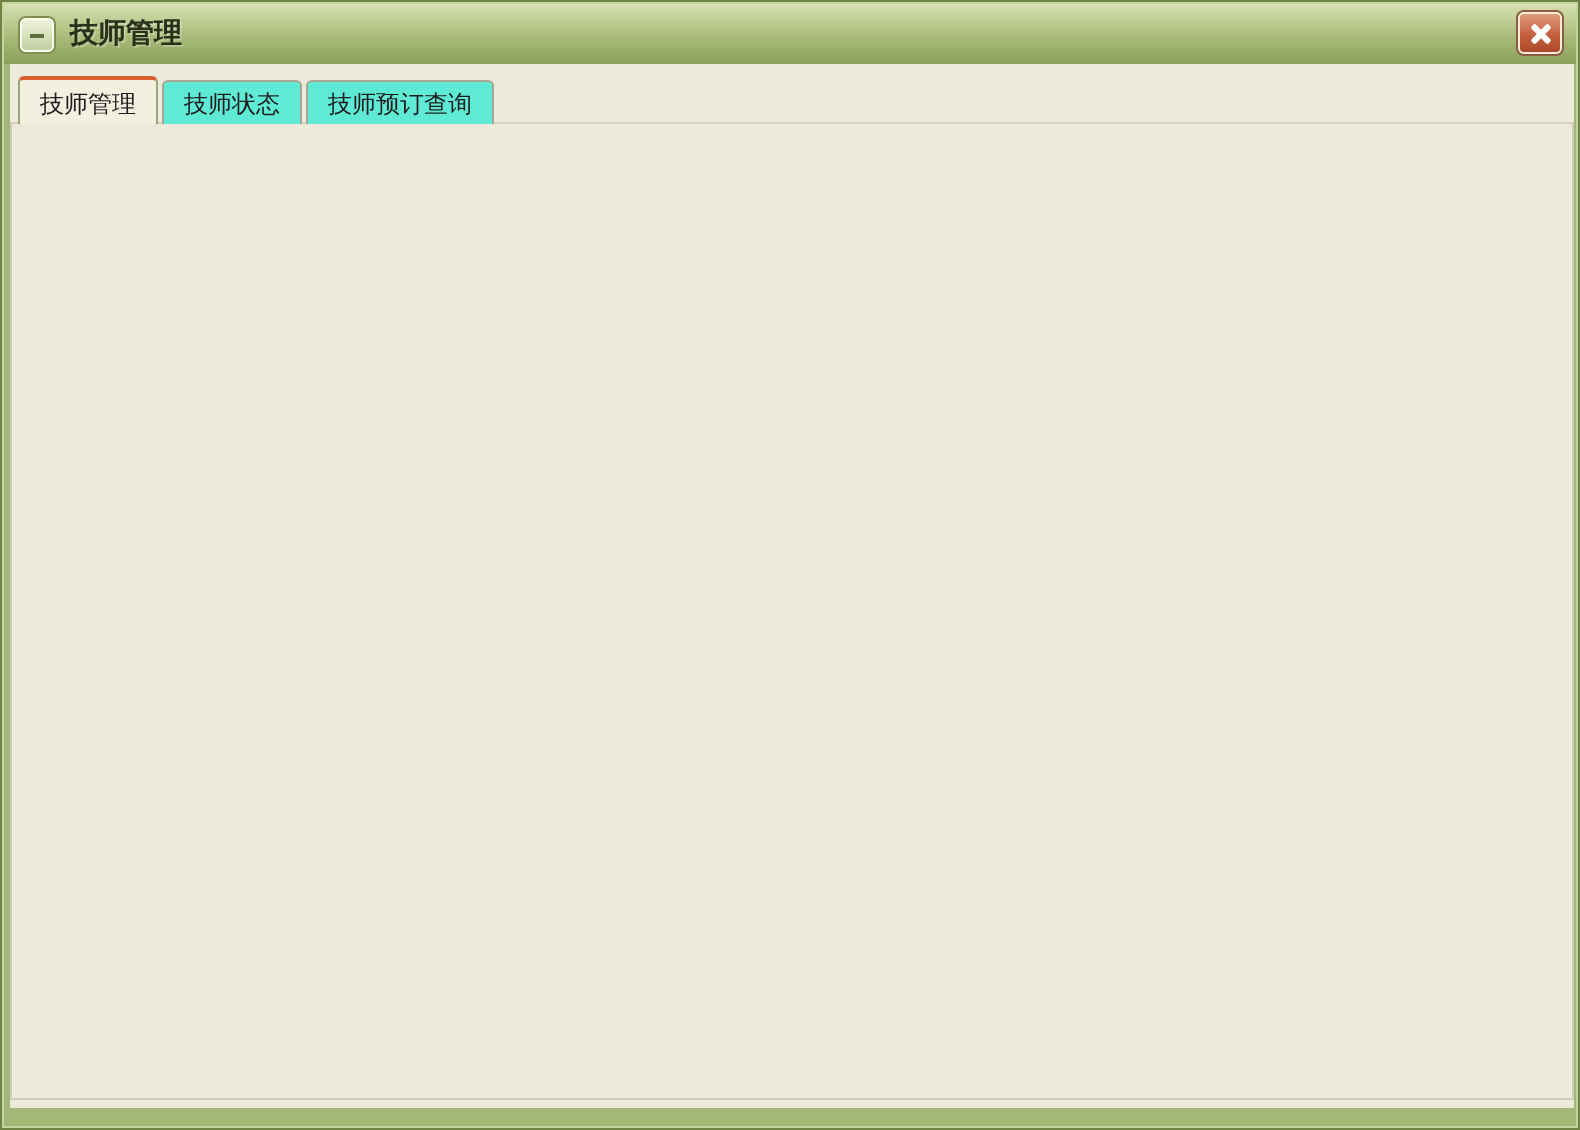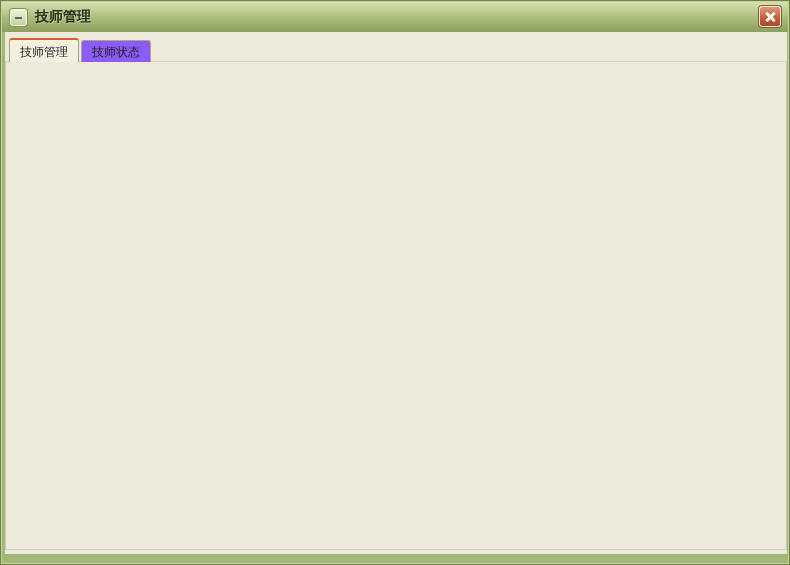--- a/index.html
+++ b/index.html
@@ -17,21 +17,21 @@
   .close-btn{position:absolute;right:7px;top:4px;width:22px;height:21px;border:1px solid #f2ecd8;border-radius:3px;
     background:linear-gradient(#e09a7d,#c35c3a 60%,#aa4a2b);box-shadow:0 0 0 1px #8e5a40;cursor:pointer;}
   .close-x{position:absolute;left:50%;top:50%;width:12px;height:12px;transform:translate(-50%,-50%);}
   .close-x i{position:absolute;left:5px;top:0;width:3px;height:12px;background:#fff;border-radius:1px;}
   .close-x i:first-child{transform:rotate(45deg);}
   .close-x i:last-child{transform:rotate(-45deg);}
   
   .client{position:absolute;left:4px;top:31px;width:782px;height:522px;background:#eeeadb;}
   
   .tabbar{position:absolute;left:8px;top:37px;height:24px;display:flex;gap:2px;z-index:3;}
-  .tab{height:22px;margin-top:2px;padding:3px 10px 0 10px;font-size:12px;color:#1d1d1d;background:#8b5cf6;
+  .tab{height:22px;margin-top:2px;padding:3px 10px 0 10px;font-size:12px;color:#1d1d1d;background:#5eead4;
     border:1px solid #a8a690;border-bottom:none;border-radius:3px 3px 0 0;cursor:pointer;}
   .tab.active{height:24px;margin-top:0;background:#f3f0e0;border:1px solid #98a878;border-bottom:none;
     border-top:2px solid #d85f32;padding-top:4px;}
   
   .panel{position:absolute;left:4px;top:60px;width:782px;height:489px;background:#eeeadb;
     border:1px solid #cfcbb6;border-top:1px solid #d8d4c0;z-index:1;}
   
   .fld-label{position:absolute;font-size:12px;color:#000;text-align:right;}
   .combo{position:absolute;left:118px;top:81px;width:104px;height:21px;background:#fff;border:1px solid #94a483;}
   .combo-text{position:absolute;left:4px;top:3px;font-size:12px;color:#000;}
@@ -98,20 +98,21 @@
           <i></i>
         </span>
       </span>
   </div>
 
   <div class="client"></div>
 
   <div class="tabbar">
     <div class="tab active">技师管理</div>
     <div class="tab">技师状态</div>
+    <div class="tab">技师预订查询</div>
   </div>
 
   <div class="panel"></div>
 
   <div class="fld-label" style="left:20px;top:86px;width:95px;">服务班次:</div>
   <div class="combo">
     <span class="combo-text">所有班次</span>
     <span class="combo-arrow"><span class="chev down"></span></span>
   </div>
   <div class="fld-label" style="left:10px;top:109px;width:105px;">编号/姓名[F6]:</div>

